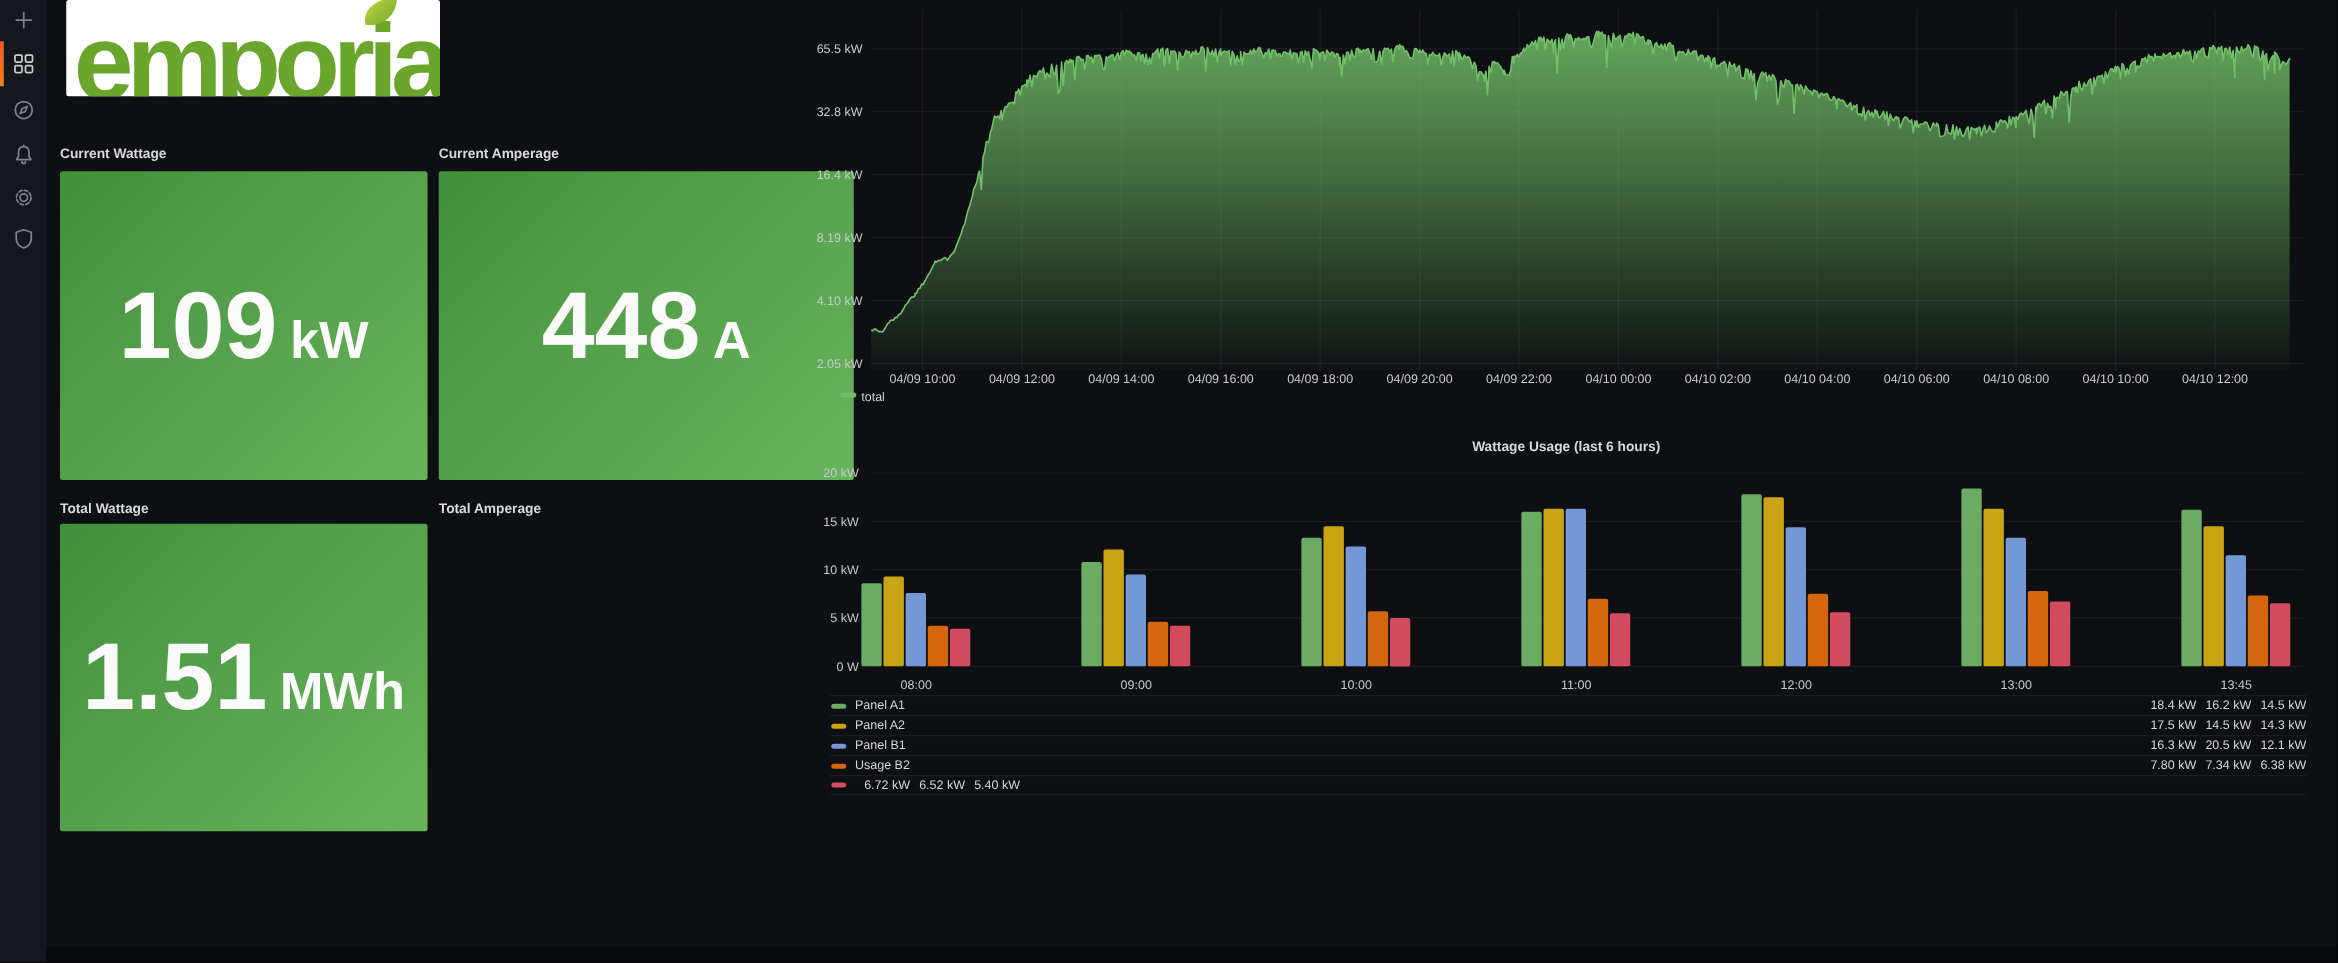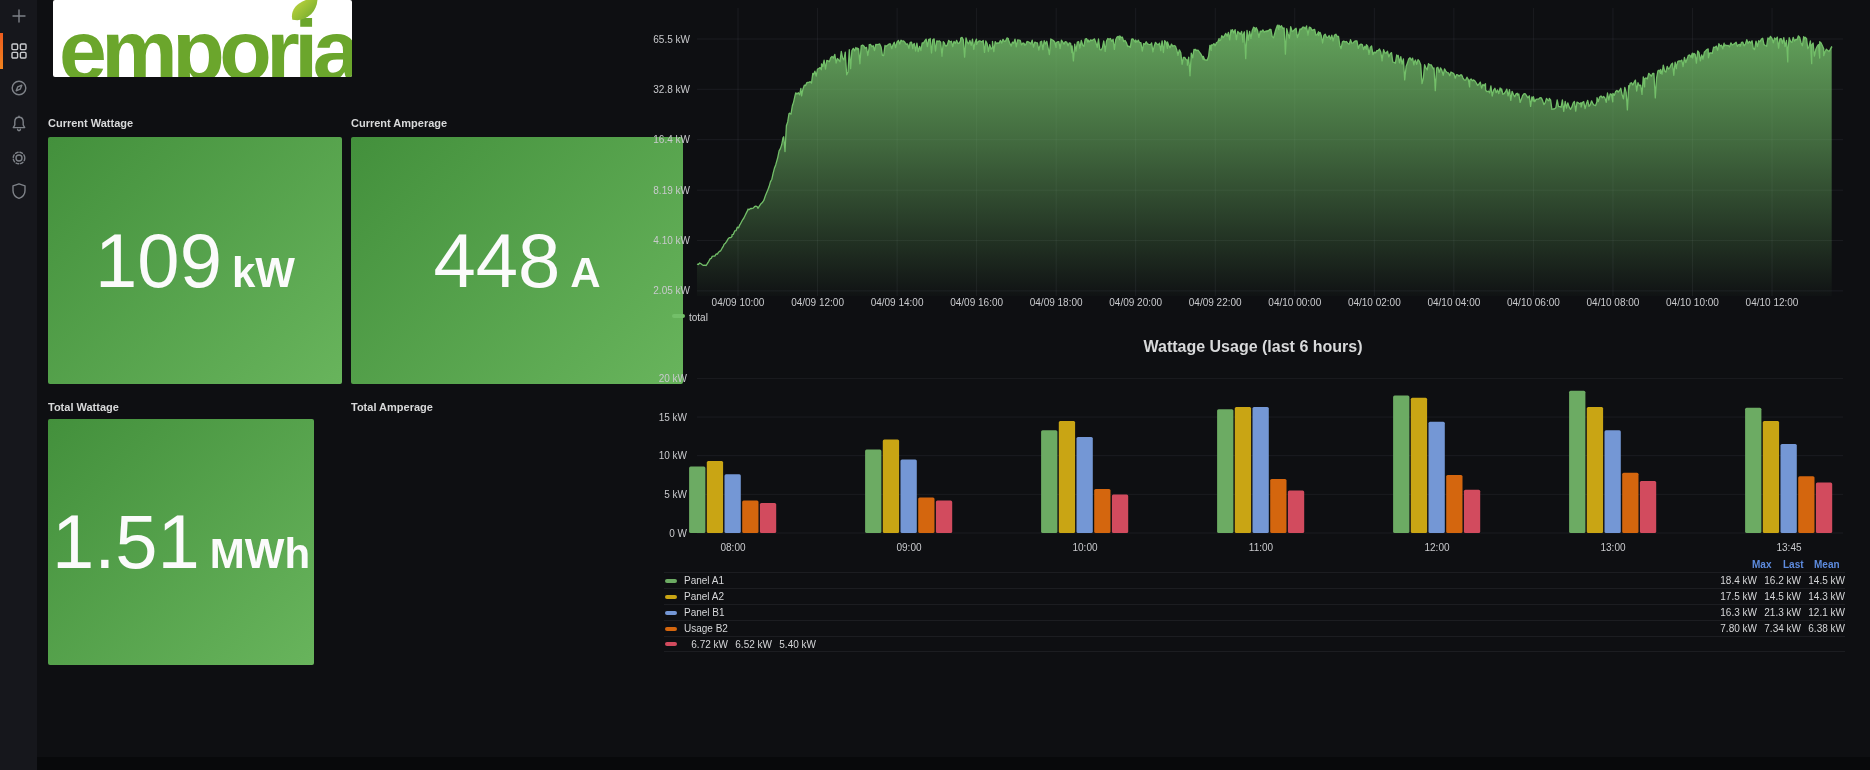--- a/index.html
+++ b/index.html
@@ -26,26 +26,26 @@
   .logo-text{position:absolute;left:6px;bottom:-16px;font-size:86px;line-height:1;font-weight:700;
     letter-spacing:-5.5px;color:var(--logo-green)}
   .logo-leaf{position:absolute;left:237px;top:-2px;width:30px;height:22px;transform:rotate(-8deg)}
 
   
   .panel-title{position:absolute;height:15px;text-align:left;font-size:11px;font-weight:700;
     color:var(--text);cursor:pointer}
   .stat{position:absolute;border-radius:2px;background:linear-gradient(135deg,var(--stat-from),var(--stat-to));
     display:flex;align-items:center;justify-content:center}
   .stat-inner{display:flex;align-items:baseline;gap:10px;color:#FBFBFB}
-  .stat-value{font-size:76px;font-weight:400;line-height:1}
+  .stat-value{font-size:76px;font-weight:700;line-height:1}
   .stat-unit{font-size:42px;font-weight:700;line-height:1}
 
   
   .chart-svg{position:absolute}
-  .bar-title{position:absolute;left:648px;top:338px;width:1210px;text-align:center;font-size:16px;
+  .bar-title{position:absolute;left:648px;top:352px;width:1210px;text-align:center;font-size:11px;
     font-weight:700;color:var(--text);cursor:pointer}
 
   
   .bar-legend{position:absolute;left:664px;top:556px;width:1181px;font-size:10px}
   .bl-header{display:flex;justify-content:flex-end;height:16px;align-items:center}
   .bl-hcell{width:31px;padding-right:13px;text-align:right;color:var(--header-blue);font-weight:700;cursor:pointer}
   .bl-row{display:flex;align-items:center;height:16px;border-top:1px solid rgba(204,204,220,0.08);
     color:#D5D6D8;cursor:pointer}
   .bl-row:last-child{border-bottom:1px solid rgba(204,204,220,0.08)}
   .bl-swatch{width:12px;height:4px;border-radius:2px;margin:0 7px 0 1px;flex:none}
@@ -123,21 +123,21 @@
         <span class="stat-value">109</span>
         <span class="stat-unit">kW</span>
       </div>
   </div>
   <div class="stat" style="left:351px;top:137px;width:332px;height:247px">
     <div class="stat-inner">
         <span class="stat-value">448</span>
         <span class="stat-unit">A</span>
       </div>
   </div>
-  <div class="stat" style="left:48px;top:419px;width:266px;height:246px">
+  <div class="stat" style="left:48px;top:419px;width:294px;height:246px">
     <div class="stat-inner">
         <span class="stat-value">1.51</span>
         <span class="stat-unit">MWh</span>
       </div>
   </div>
 
   <svg id="ts-svg" class="chart-svg" style="left:648px;top:0;width:1210px;height:332px" viewBox="648 0 1210 332">
       <defs>
         <linearGradient id="areaGrad" x1="0" y1="0" x2="0" y2="1">
           <stop offset="0" stop-color="#73BF69" stop-opacity="0.85"></stop>
@@ -257,44 +257,39 @@
         <text x="909" y="551" font-family="&quot;Liberation Sans&quot;,sans-serif" text-anchor="middle" font-size="10" fill="#C9CACD">09:00</text>
         <text x="1085" y="551" font-family="&quot;Liberation Sans&quot;,sans-serif" text-anchor="middle" font-size="10" fill="#C9CACD">10:00</text>
         <text x="1261" y="551" font-family="&quot;Liberation Sans&quot;,sans-serif" text-anchor="middle" font-size="10" fill="#C9CACD">11:00</text>
         <text x="1437" y="551" font-family="&quot;Liberation Sans&quot;,sans-serif" text-anchor="middle" font-size="10" fill="#C9CACD">12:00</text>
         <text x="1613" y="551" font-family="&quot;Liberation Sans&quot;,sans-serif" text-anchor="middle" font-size="10" fill="#C9CACD">13:00</text>
         <text x="1789" y="551" font-family="&quot;Liberation Sans&quot;,sans-serif" text-anchor="middle" font-size="10" fill="#C9CACD">13:45</text>
       </g>
     </svg>
 
   <div class="bar-legend" id="bar-legend">
-      <div class="bl-header">
-        <span class="bl-hcell">Max</span>
-        <span class="bl-hcell">Last</span>
-        <span class="bl-hcell">Mean</span>
-      </div>
       <div class="bl-row">
         <span class="bl-swatch" style="background: rgb(108, 171, 99);"></span>
         <span class="bl-name">Panel A1</span>
         <span class="bl-val">18.4 kW</span>
         <span class="bl-val">16.2 kW</span>
         <span class="bl-val">14.5 kW</span>
       </div>
       <div class="bl-row">
         <span class="bl-swatch" style="background: rgb(201, 165, 20);"></span>
         <span class="bl-name">Panel A2</span>
         <span class="bl-val">17.5 kW</span>
         <span class="bl-val">14.5 kW</span>
         <span class="bl-val">14.3 kW</span>
       </div>
       <div class="bl-row">
         <span class="bl-swatch" style="background: rgb(116, 151, 213);"></span>
         <span class="bl-name">Panel B1</span>
         <span class="bl-val">16.3 kW</span>
-        <span class="bl-val">21.3 kW</span>
+        <span class="bl-val">20.5 kW</span>
         <span class="bl-val">12.1 kW</span>
       </div>
       <div class="bl-row">
         <span class="bl-swatch" style="background: rgb(212, 102, 14);"></span>
         <span class="bl-name">Usage B2</span>
         <span class="bl-val">7.80 kW</span>
         <span class="bl-val">7.34 kW</span>
         <span class="bl-val">6.38 kW</span>
       </div>
       <div class="bl-row">

